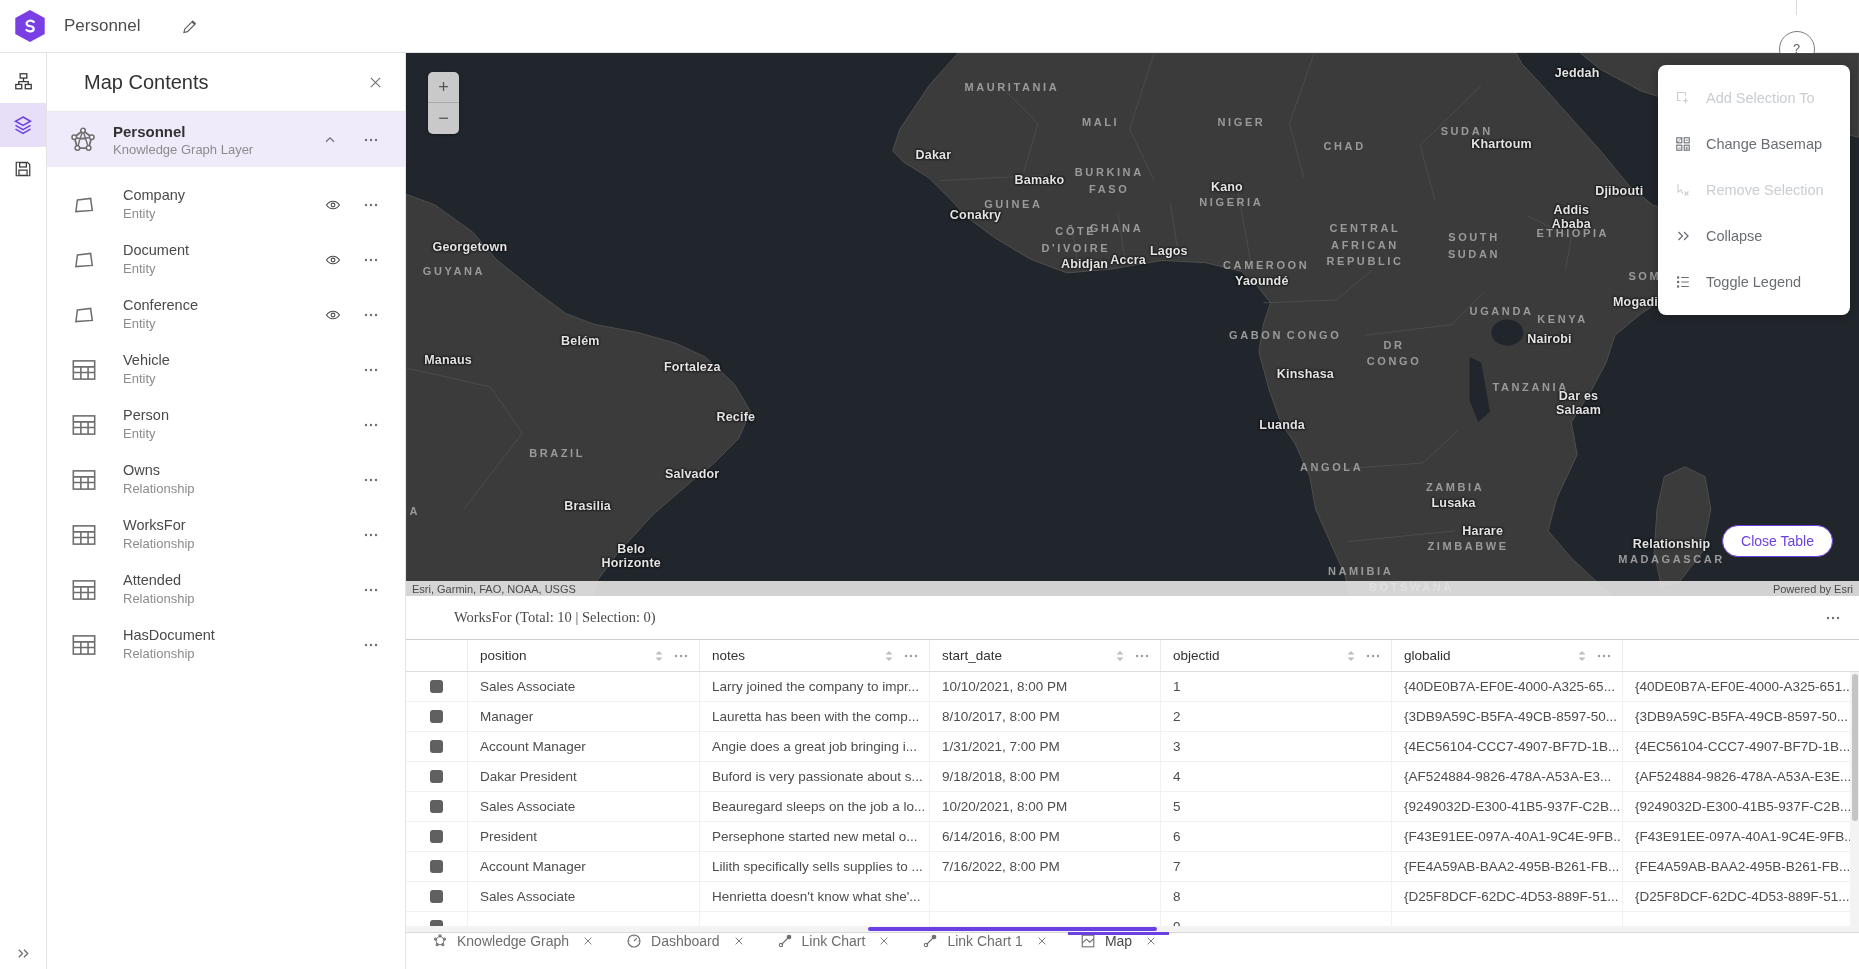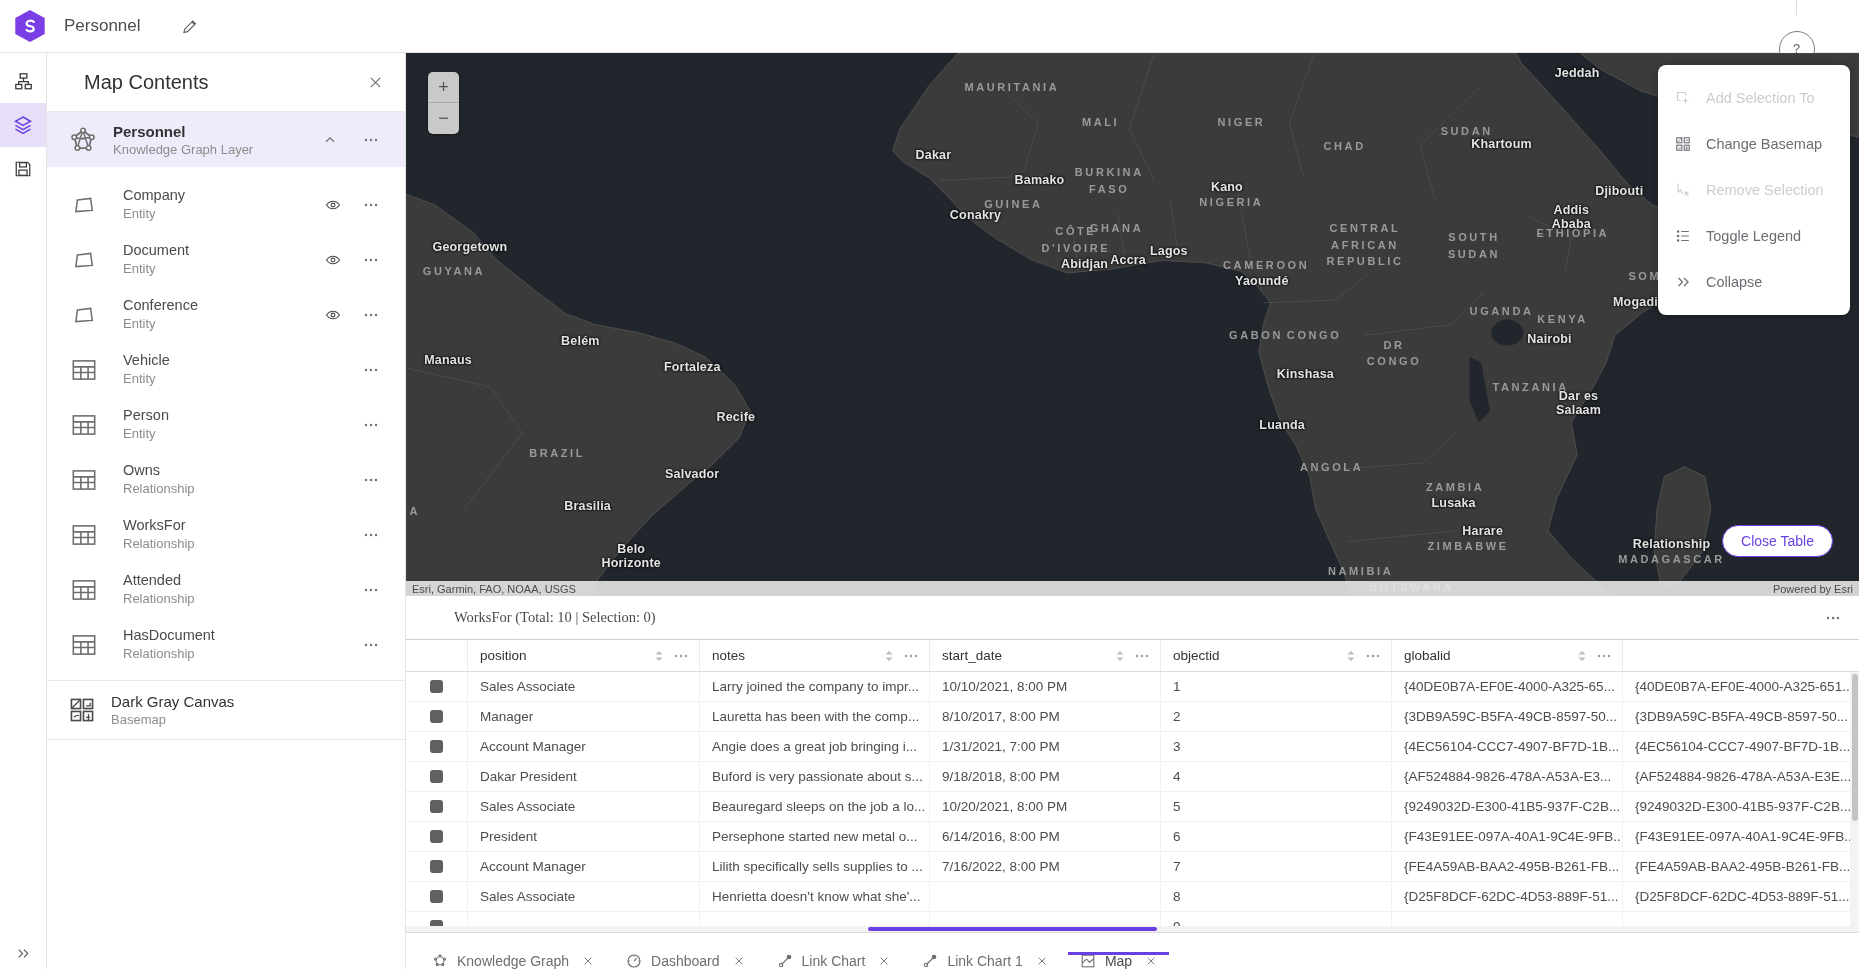--- a/index.html
+++ b/index.html
@@ -108,21 +108,21 @@
   .td { display:flex; align-items:center; font-size:13.5px; color:#4d4d4d; padding:0 10px 0 12px;
     border-right:1px solid #F1F1F1; overflow:hidden; white-space:nowrap; }
   .chkcell { width:62px; flex:none; display:flex; align-items:center; border-right:1px solid #F1F1F1; }
   .chk { width:13px; height:13px; background:#606060; border-radius:3px; margin-left:24px; cursor:pointer; }
   .vscroll { position:absolute; right:0; top:76px; bottom:6px; width:9px; background:#F3F3F3; }
   .vscroll .vthumb { position:absolute; top:2px; right:1.5px; width:6px; height:58%; background:#C4C4C4; border-radius:3px; }
   .hscroll { height:6px; background:#F3F3F3; position:relative; }
   .hscroll .hthumb { position:absolute; left:31.8%; width:19.9%; top:1px; height:4px; background:#6B40E3; border-radius:2px; }
 
   
-  .tabbar { height:37px; background:#fff; border-top:1px solid #D9D9D9; display:flex; align-items:flex-end; padding-left:10px; }
+  .tabbar { height:37px; background:#fff; border-top:1px solid #D9D9D9; display:flex; align-items:flex-start; padding-left:10px; }
   .tab { display:flex; align-items:center; gap:9px; padding:0 16px; font-size:14px; color:#6e6e6e;
     cursor:pointer; position:relative; }
   .tab .ticon { display:flex; color:#6e6e6e; }
   .tab .tclose { display:flex; color:#6e6e6e; margin-left:4px; cursor:pointer; }
   .tab.active { color:#4a4a4a; }
   .tab.active::before { content:""; position:absolute; left:4px; right:4px; top:-1px; height:3px; background:#6B40E3; }
   svg { display:block; }
 </style>
 </head>
 <body>
@@ -448,35 +448,20 @@
           </span>
     <span class="ldots">
             <svg width="16" height="16" viewBox="0 0 16 16">
               <circle cx="3" cy="8" r="1.2" fill="currentColor"></circle>
               <circle cx="8" cy="8" r="1.2" fill="currentColor"></circle>
               <circle cx="13" cy="8" r="1.2" fill="currentColor"></circle>
             </svg>
           </span>
   </div>
       </div>
-    <div class="basemap-row">
-      <span class="bicon">
-        <svg width="26" height="26" viewBox="0 0 16 16">
-            <rect x="1.5" y="1.5" width="5.6" height="5.6" fill="none" stroke="currentColor" stroke-width="1"></rect>
-            <rect x="8.9" y="1.5" width="5.6" height="5.6" fill="none" stroke="currentColor" stroke-width="1"></rect>
-            <rect x="1.5" y="8.9" width="5.6" height="5.6" fill="none" stroke="currentColor" stroke-width="1"></rect>
-            <rect x="8.9" y="8.9" width="5.6" height="5.6" fill="none" stroke="currentColor" stroke-width="1"></rect>
-            <path d="M1.5 7.1L7.1 1.5M10.5 5.5h2.5v-2M3 12.5c1-.8 2-1.8 3-1M10.5 12.5h2.5M12 10.5v4" fill="none" stroke="currentColor" stroke-width=".8"></path>
-          </svg>
-      </span>
-      <span class="btxt">
-        <div class="t">Dark Gray Canvas</div>
-        <div class="s">Basemap</div>
-      </span>
-    </div>
   </div>
 
   <div class="main">
 
     <div class="map-wrap">
       <svg class="map-svg" viewBox="0 0 100 100" preserveAspectRatio="none">
         <rect x="0" y="0" width="100" height="100" fill="#21262C"></rect>
         <polygon fill="#3B3B3C" stroke="#4E4E4E" stroke-width="1" vector-effect="non-scaling-stroke" points="0,26 2,28 4.6,33 6.2,38 9,44 11,48 13,50 16,51.5 18.6,53.5 20.6,56 22.6,61 23.7,66 22.9,71 21,76 19.6,79 17,85 14.6,92 13.2,97 12.8,100 0,100"></polygon>
         <polygon fill="#3B3B3C" stroke="#4E4E4E" stroke-width="1" vector-effect="non-scaling-stroke" points="38,0 36,6 34,14 33.5,18 34.2,20 36,23 37.5,27 38.5,30 40.5,34 43,38 45.5,40.5 48.5,39.8 52,38.2 55,38.6 57.5,40.2 58.6,43 59.5,46 59,50 58.7,55 59.4,62 60.2,68 61.2,72 62.2,78 62.6,84 63.6,90 64.6,96 65,100 83,100 80.2,93 78.6,88 79.2,82 80.6,74 80.2,68 81.6,62 82.6,57 83.2,52 85,48 87,44.5 90,40.5 93.5,37 92,33.5 88.5,30.5 85.8,28 84.2,24.5 82.2,18 80.2,12 78.2,6 76.8,2 76.4,0"></polygon>
         <polygon fill="#3B3B3C" stroke="#4E4E4E" stroke-width="1" vector-effect="non-scaling-stroke" points="80.8,0 82.2,3 85,7 88,9.5 92,11 96,13.2 100,15.5 100,0"></polygon>
@@ -603,35 +588,35 @@
               <svg width="16" height="16" viewBox="0 0 16 16" fill="none" stroke="currentColor" stroke-width="1.1">
                 <path d="M3 1.8v8.4l2.8-2.3 2 4"></path>
                 <path d="M9.5 9.5l4 4M13.5 9.5l-4 4"></path>
               </svg>
             </span>
     <span class="clabel">Remove Selection</span>
   </div>
           <div class="ctx-item">
     <span class="cicon">
               <svg width="16" height="16" viewBox="0 0 16 16" fill="none" stroke="currentColor" stroke-width="1.1">
+                <path d="M3.5 4l4 4-4 4M9 4l4 4-4 4" stroke-width="1.3"></path>
+              </svg>
+            </span>
+    <span class="clabel">Collapse</span>
+  </div>
+          <div class="ctx-item">
+    <span class="cicon">
+              <svg width="16" height="16" viewBox="0 0 16 16" fill="none" stroke="currentColor" stroke-width="1.1">
                 <rect x="2" y="2.4" width="2.2" height="2.2" fill="currentColor" stroke="none"></rect>
                 <rect x="2" y="6.9" width="2.2" height="2.2" fill="currentColor" stroke="none"></rect>
                 <rect x="2" y="11.4" width="2.2" height="2.2" fill="currentColor" stroke="none"></rect>
                 <path d="M6.2 3.5h7.6M6.2 8h7.6M6.2 12.5h7.6"></path>
               </svg>
             </span>
     <span class="clabel">Toggle Legend</span>
-  </div>
-          <div class="ctx-item">
-    <span class="cicon">
-              <svg width="16" height="16" viewBox="0 0 16 16" fill="none" stroke="currentColor" stroke-width="1.1">
-                <path d="M3.5 4l4 4-4 4M9 4l4 4-4 4" stroke-width="1.3"></path>
-              </svg>
-            </span>
-    <span class="clabel">Collapse</span>
   </div>
         </div>
 
       <button class="close-table-btn">Close Table</button>
 
       <div class="attrib">
         <span>Esri, Garmin, FAO, NOAA, USGS</span>
         <span>Powered by Esri</span>
       </div>
     </div>

